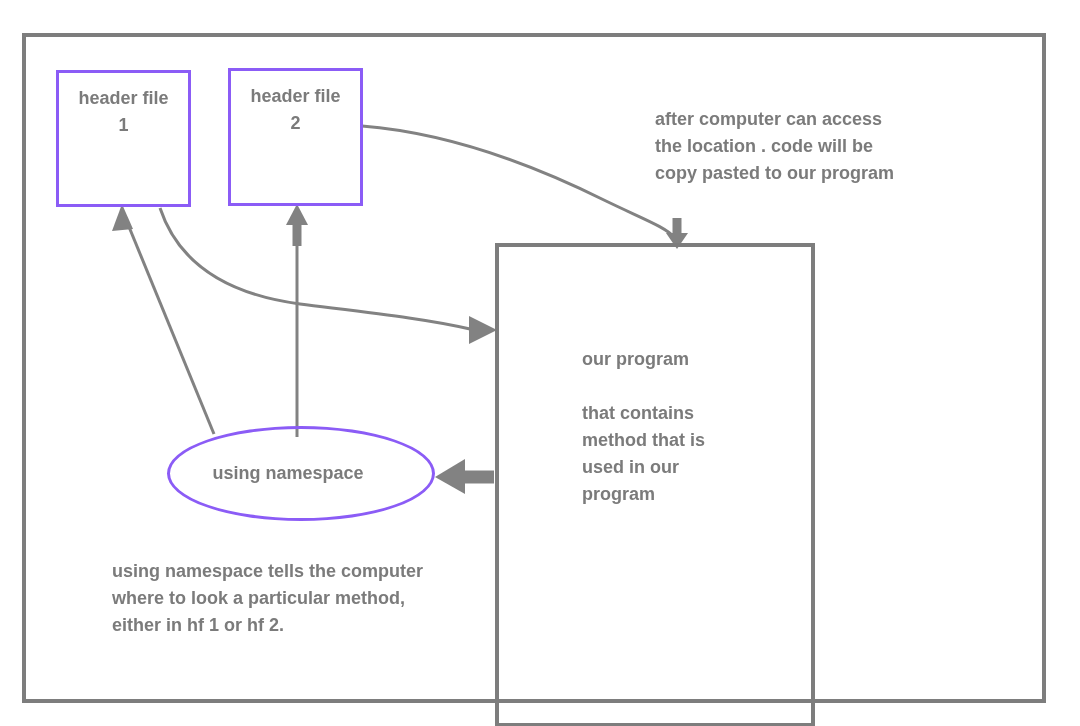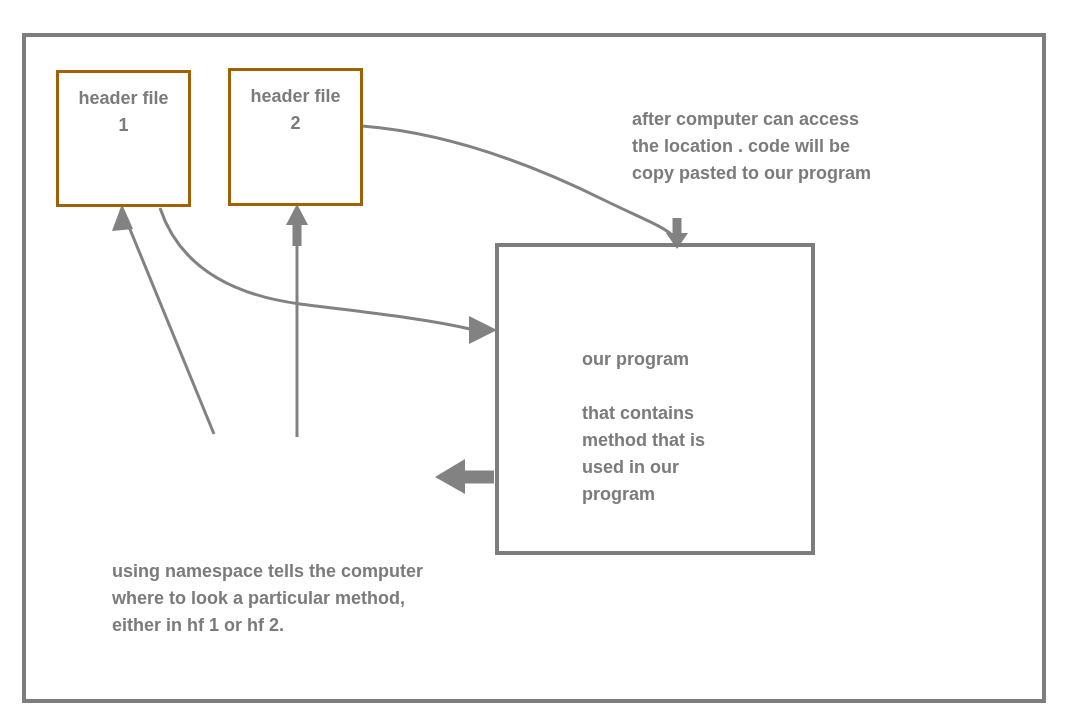--- a/index.html
+++ b/index.html
@@ -11,37 +11,37 @@
   }
   .frame {
     position: absolute; left: 22px; top: 33px;
     width: 1024px; height: 670px;
     border: 4px solid #7d7d7d;
   }
   .txt {
     color: #7b7b7b; font-weight: bold; font-size: 18px; line-height: 27px;
     white-space: pre-line;
   }
-  .node { position: absolute; border: 3px solid #a16207; background: transparent; }
+  .node { position: absolute; border: 3px solid #8b5cf6; background: transparent; }
   .hf-box { width: 135px; text-align: center; padding-top: 12px; }
   .hf1 { left: 56px; top: 70px; height: 137px; }
   .hf2 { left: 228px; top: 68px; height: 138px; }
   .program {
-    left: 495px; top: 243px; width: 320px; height: 312px;
+    left: 495px; top: 243px; width: 320px; height: 484px;
     border-width: 4px; border-color: #7d7d7d;
     padding: 99px 16px 0 83px;
   }
   .ellipse {
     left: 167px; top: 426px; width: 268px; height: 95px;
     border-radius: 50%;
     display: flex; align-items: center; justify-content: center;
     padding-right: 26px;
   }
   .note { position: absolute; }
-  .note-copy { left: 632px; top: 106px; }
+  .note-copy { left: 655px; top: 106px; }
   .note-ns { left: 112px; top: 534px; margin-top: 24px; }
   svg.wires { position: absolute; left: 0; top: 0; pointer-events: none; }
 </style>
 </head>
 <body>
 
 <div class="page">
 
   <div class="frame"></div>
 
@@ -87,20 +87,23 @@
 
   <div class="node program">
     <div class="txt">our program
 
 that contains
 method that is
 used in our
 program</div>
   </div>
 
+  <div class="node ellipse">
+    <div class="txt">using namespace</div>
+  </div>
 
   <div class="txt note note-copy">after computer can access
 the location . code will be
 copy pasted to our program</div>
 
   <div class="txt note note-ns">using namespace tells the computer
 where to look a particular method,
 either in hf 1 or hf 2.</div>
 
 </div>

